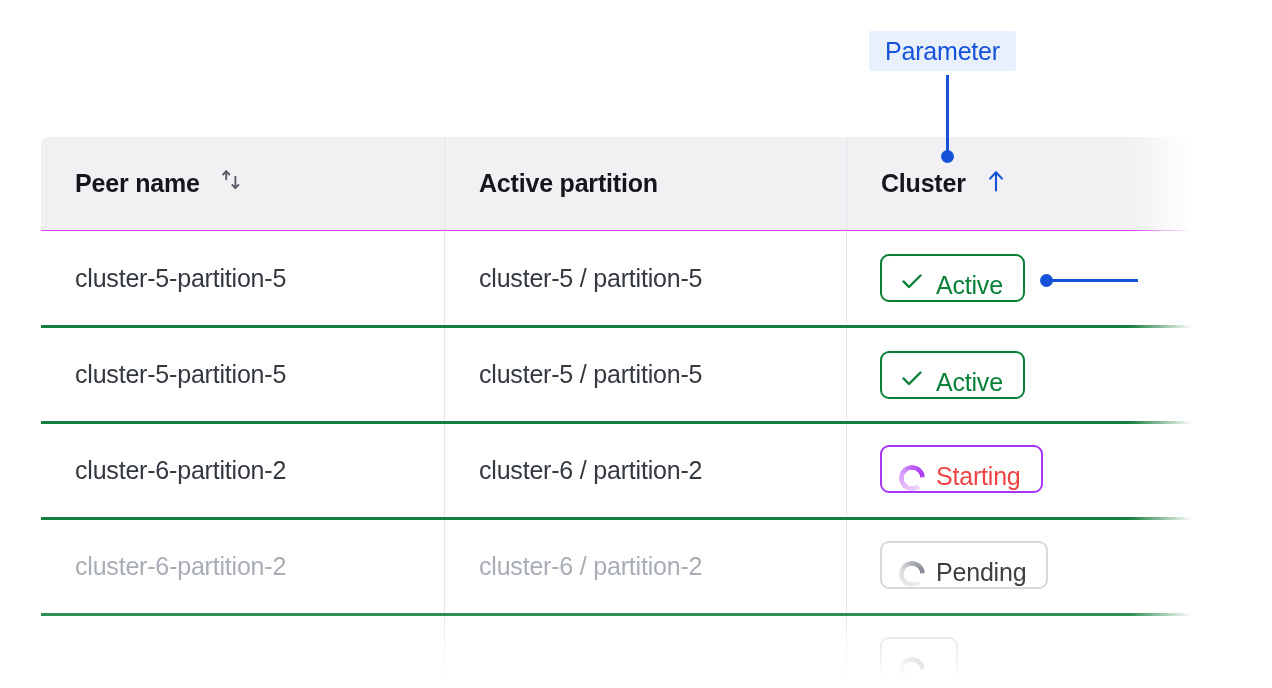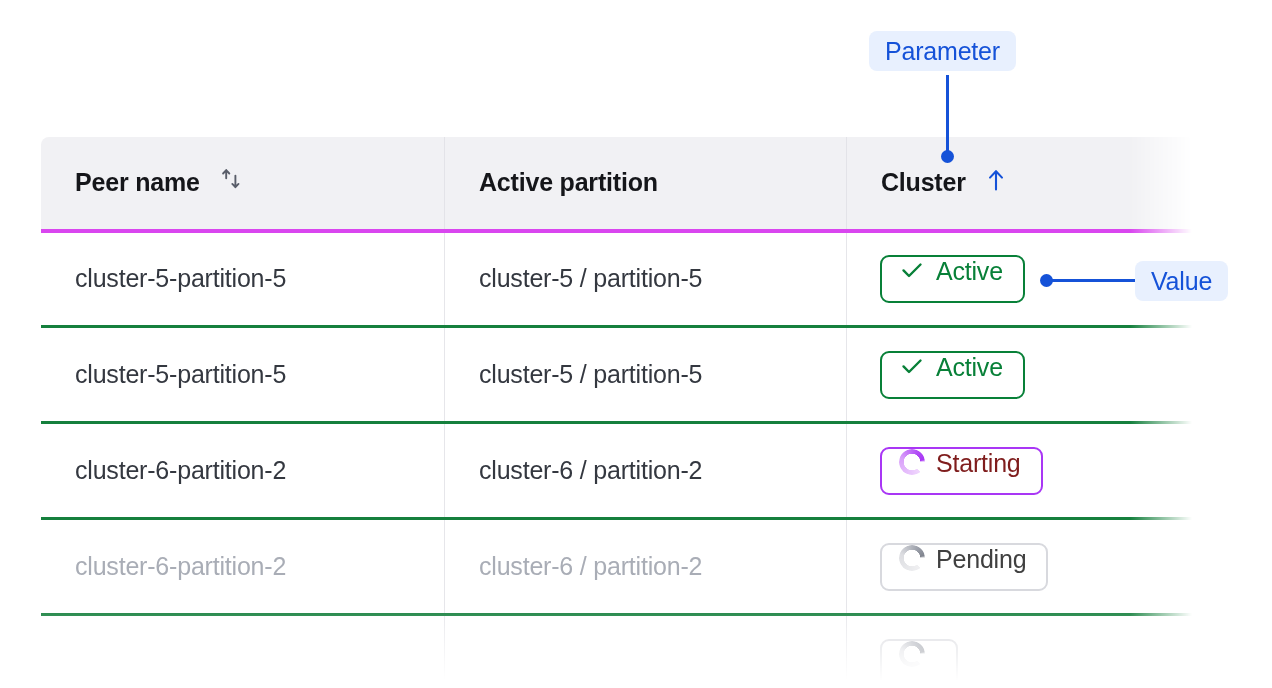--- a/index.html
+++ b/index.html
@@ -52,21 +52,21 @@
   thead tr { background: #f1f1f4; height: 94px; }
 
   thead th {
     text-align: left;
     padding: 0 0 0 34px;
     font-size: 25px;
     font-weight: bold;
     color: #15161a;
     letter-spacing: -0.2px;
     border-right: 1px solid #e3e3e8;
-    border-bottom: 4px solid #d946ef;
+    border-bottom: 1px solid #d946ef;
     vertical-align: middle;
     white-space: nowrap;
   }
   thead th:last-child { border-right: none; }
 
   .th-inner { display: flex; align-items: center; gap: 16px; }
 
   tbody tr { height: 96px; }
   tbody td {
     padding: 0 0 0 34px;
@@ -79,32 +79,32 @@
     white-space: nowrap;
   }
   tbody td:last-child { border-right: none; }
   tbody tr.faded td { color: #a9adb6; }
 
   td.status-cell { padding-left: 33px; }
 
   
   .badge {
     display: inline-flex;
-    align-items: flex-start;
+    align-items: flex-end;
     gap: 11px;
     height: 48px;
     padding: 0 20px 0 17px;
     border-radius: 9px;
     border: 2px solid;
     font-size: 25px;
     letter-spacing: -0.2px;
     background: #ffffff;
   }
   .badge-active  { border-color: #088038; color: #088038; }
-  .badge-starting{ border-color: #a936f5; color: #7f1d1d; }
+  .badge-starting{ border-color: #a936f5; color: #ef4444; }
   .badge-pending { border-color: #d8d9de; color: #404040; }
 
   .check-icon { display: block; }
 
   .spinner {
     width: 26px; height: 26px;
     border-radius: 50%;
     display: block;
   }
   .spinner.purple {
@@ -121,21 +121,21 @@
   }
 
   
   .callout {
     position: absolute;
     display: inline-flex;
     align-items: center;
     justify-content: center;
     height: 40px;
     padding: 0 16px;
-    border-radius: 8px;
+    border-radius: 2px;
     background: #e8f0fe;
     color: #1552d8;
     font-size: 25px;
     letter-spacing: -0.2px;
     white-space: nowrap;
   }
   #callout-parameter { left: 869px; top: 31px; }
   #callout-value     { left: 1135px; top: 261px; }
 
   .anno-line { position: absolute; background: #1552d8; }
@@ -265,15 +265,14 @@
       </tbody>
     </table>
   </div>
 
   <div class="anno-line" id="line-parameter"></div>
   <div class="anno-dot" id="dot-parameter"></div>
   <div class="callout" id="callout-parameter">Parameter</div>
 
   <div class="anno-line" id="line-value"></div>
   <div class="anno-dot" id="dot-value"></div>
-  <div class="callout" id="callout-value">Value</div>
 
 </div>
 
 </body></html>

